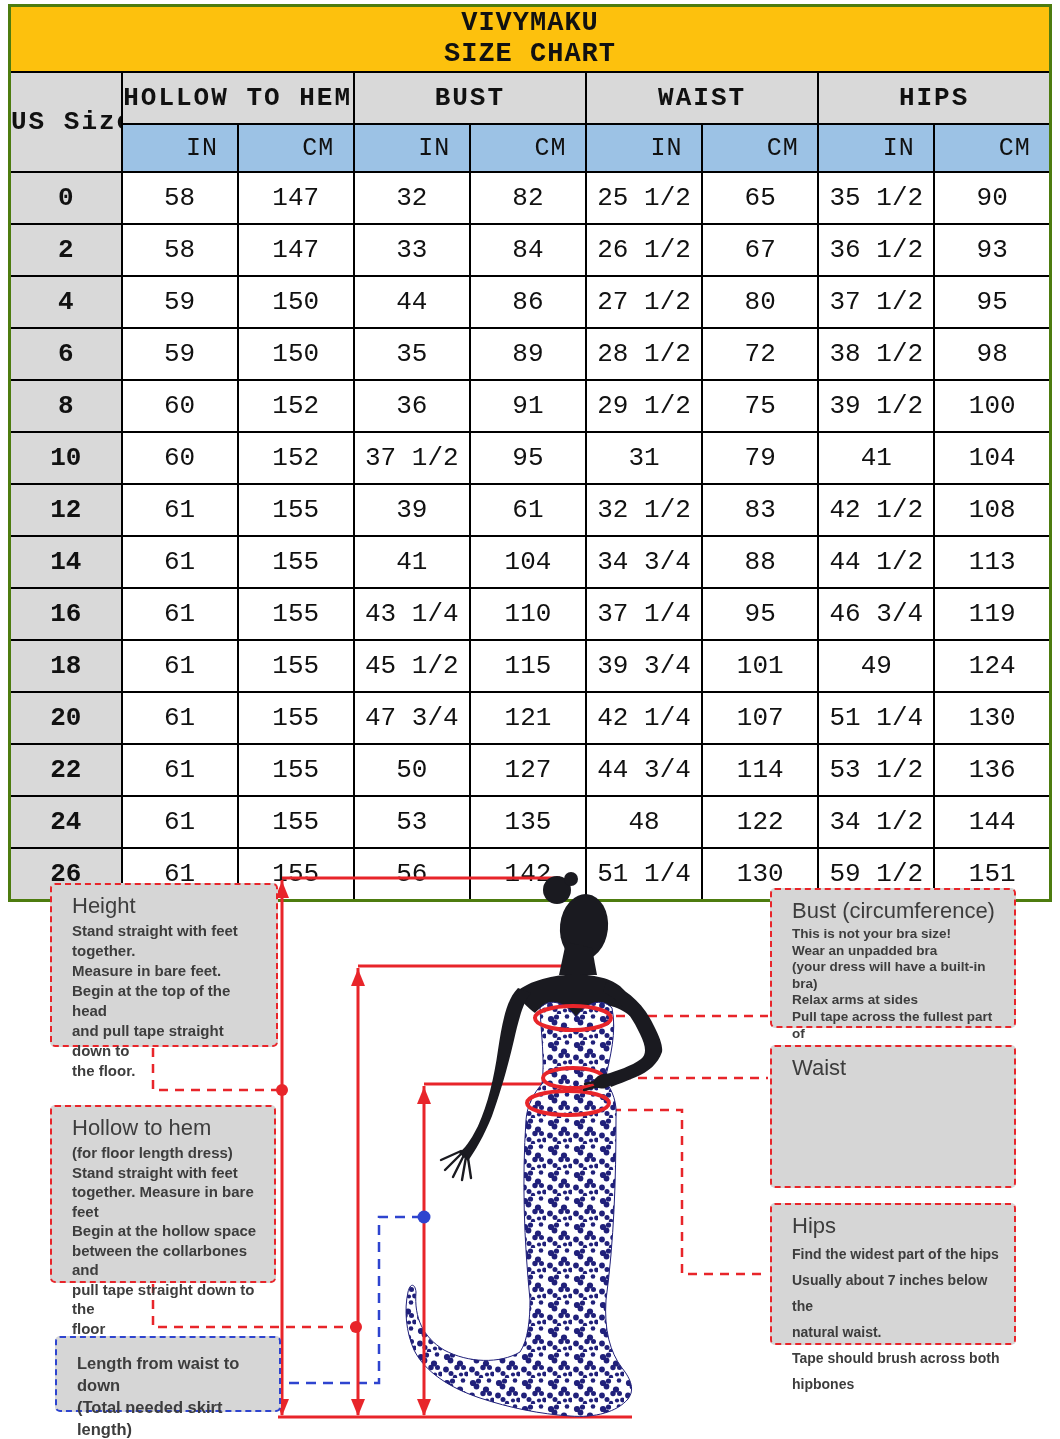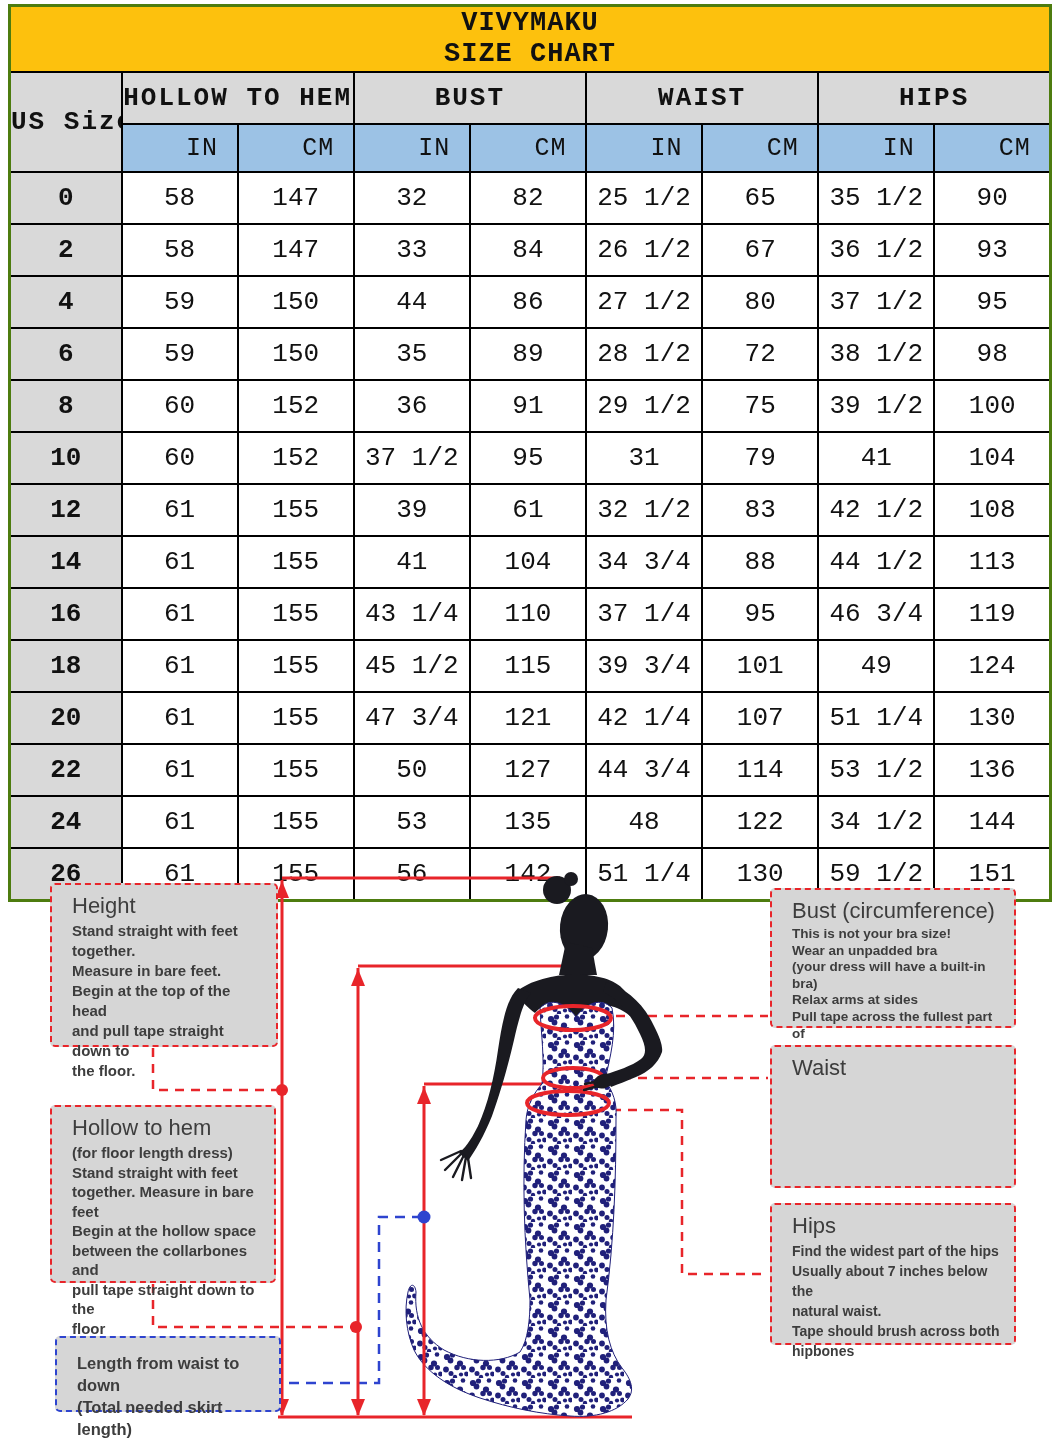--- a/index.html
+++ b/index.html
@@ -31,21 +31,21 @@
   .pat{fill:var(--navy);}
   
   .note{position:absolute;box-sizing:border-box;background:var(--notegrey);
         border:2px dashed var(--red);border-radius:5px;color:#3d3d3d;
         font-family:"Liberation Sans","DejaVu Sans",sans-serif;padding:8px 10px 6px 20px;}
   .note--blue{border-color:var(--blue);}
   .note-title{font-size:22px;line-height:26px;margin-bottom:2px;}
   .note-body{white-space:pre-line;font-weight:bold;}
   .nb-15{font-size:15px;line-height:20px;}
   .nb-135{font-size:13.5px;line-height:16.6px;}
-  .nb-14{font-size:14px;line-height:20px;}
+  .nb-14{font-size:14px;line-height:26px;}
   .nb-16{font-size:16.5px;line-height:22px;padding-top:6px;}
 </style>
 </head>
 <body>
 
 <div class="stage">
 
   <table class="chart">
     <colgroup>
         <col style="width:112px">

